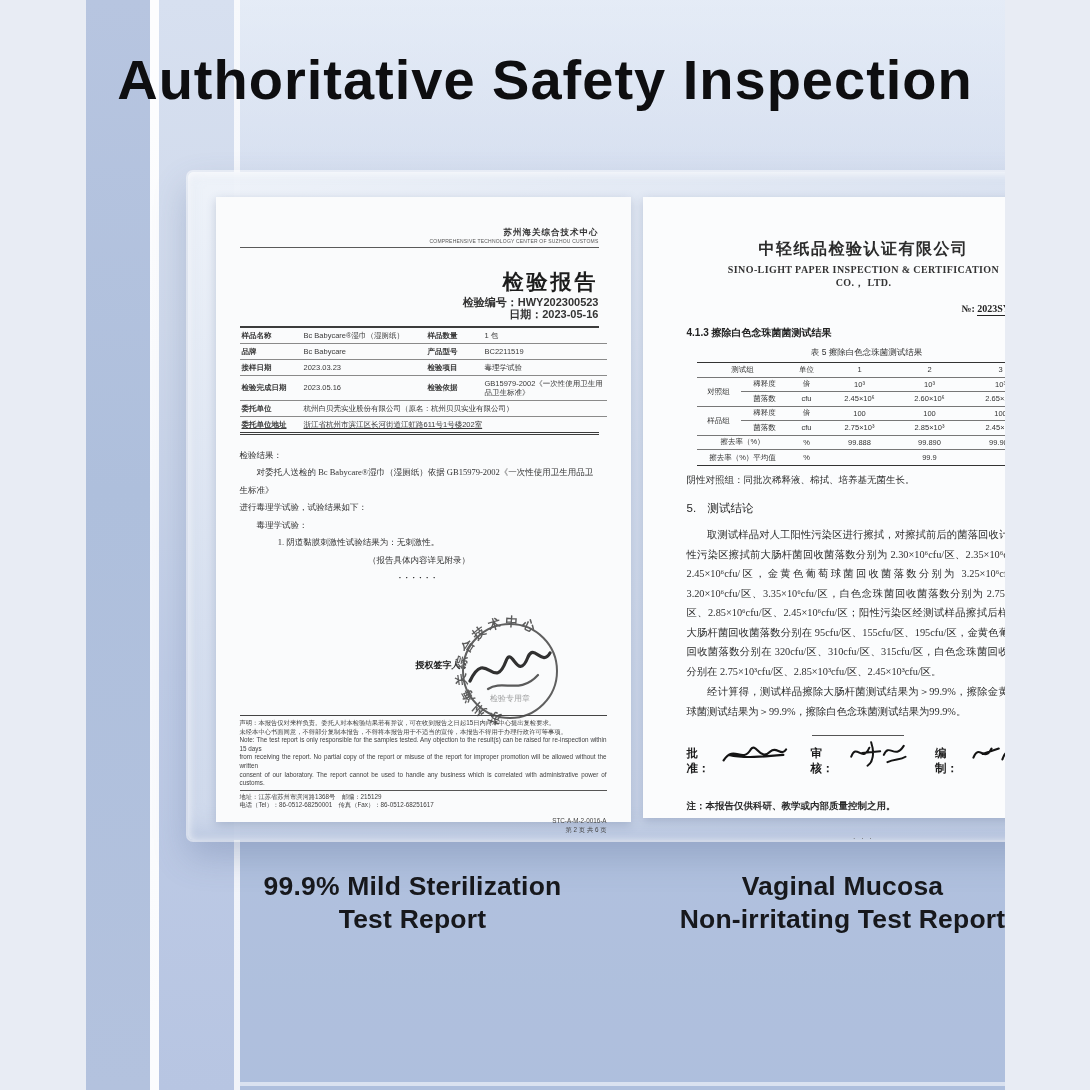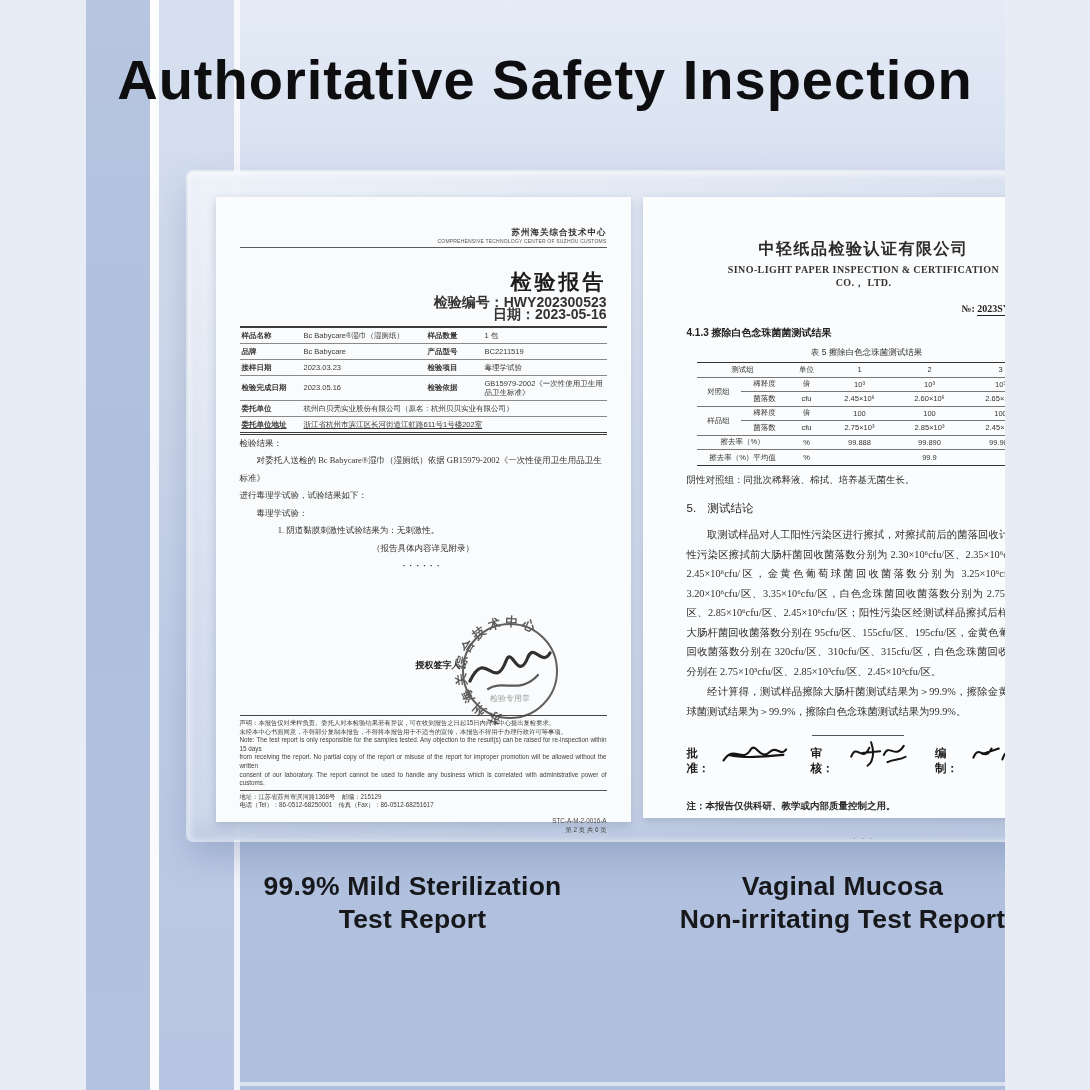--- a/index.html
+++ b/index.html
@@ -28,39 +28,39 @@
   .main-title{left:0;top:47px;width:100%;text-align:center;
     font-size:56px;font-weight:700;letter-spacing:1px;color:#0e0e10;}
 
   .glass-panel{left:102px;top:172px;width:893px;height:668px;border-radius:5px;
     background:linear-gradient(155deg,rgba(240,244,250,.96) 0%,rgba(214,223,239,.93) 45%,rgba(193,205,228,.96) 100%);
     box-shadow:0 0 0 2px rgba(255,255,255,.5), 0 16px 34px rgba(84,104,145,.30),
       inset 0 2px 10px rgba(255,255,255,.85), inset -8px -10px 22px rgba(140,160,198,.30);}
 
   
   .doc{background:#fafbfc;box-shadow:0 3px 9px rgba(66,86,126,.25);color:#2e2e2e;}
-  .doc-left{left:130px;top:197px;width:415px;height:625px;padding:30px 24px 0 24px;box-sizing:border-box;}
+  .doc-left{left:130px;top:197px;width:415px;height:625px;padding:30px 32px 0 24px;box-sizing:border-box;}
   .doc-right{left:557px;top:197px;width:412px;height:621px;padding:42px 14px 0 44px;box-sizing:border-box;background:#fbfcfd;}
   .scan{filter:blur(.32px);}
 
   
   .ld-org{text-align:right;line-height:1.25;}
   .ld-org-cn{font-size:8.5px;font-weight:700;letter-spacing:1px;color:#333;}
   .ld-org-en{font-size:5px;color:#555;letter-spacing:.2px;}
   .ld-rule{border-top:1px solid #5a5a5a;margin-top:3px;}
   .ld-head{display:flex;justify-content:space-between;align-items:flex-end;margin-top:20px;flex-direction:column;}
   .ld-title{font-size:21px;font-weight:700;letter-spacing:3px;color:#1d1d1d;}
-  .ld-head-right{text-align:right;font-size:14px;font-weight:700;line-height:12px;color:#333;}
+  .ld-head-right{text-align:right;font-size:11px;font-weight:700;line-height:12px;color:#333;}
   .ld-table{display:grid;grid-template-columns:62px 124px 57px 124px;margin-top:6px;
     border-top:2px solid #3c3c3c;border-bottom:3px double #3c3c3c;font-size:7.5px;color:#3a3a3a;}
   .ld-table>div{padding:3px 2px;border-bottom:.8px solid #8a8a8a;display:flex;align-items:center;line-height:9px;}
   .ld-table .lastrow{border-bottom:none;text-decoration:underline;}
   .ld-table .span3{grid-column:2/5;}
   .ld-lab{font-weight:600;}
-  .ld-results{font-size:8.5px;line-height:17.5px;color:#333;
+  .ld-results{margin-top:12px;font-size:8.5px;line-height:17.5px;color:#333;
     font-family:"Liberation Serif",serif;}
   .ld-results .ind{text-indent:2em;}
   .ld-center{text-align:center;text-indent:0;}
   .ld-dots{text-align:center;letter-spacing:4px;font-weight:700;}
   .ld-signer{left:200px;top:462px;font-size:9px;font-weight:700;color:#222;}
   .ld-stamp{left:232px;top:412px;width:124px;height:124px;opacity:.88;}
   .ld-notes{left:24px;right:24px;top:518px;border-top:1.3px solid #444;padding-top:3px;
     font-size:6.3px;line-height:8.6px;color:#3d3d3d;text-align:justify;}
   .ld-notes .nrule{border-top:.8px solid #555;margin:2px 0;}
   .ld-code{text-align:right;font-size:6.3px;line-height:9px;color:#444;margin-top:6px;}

